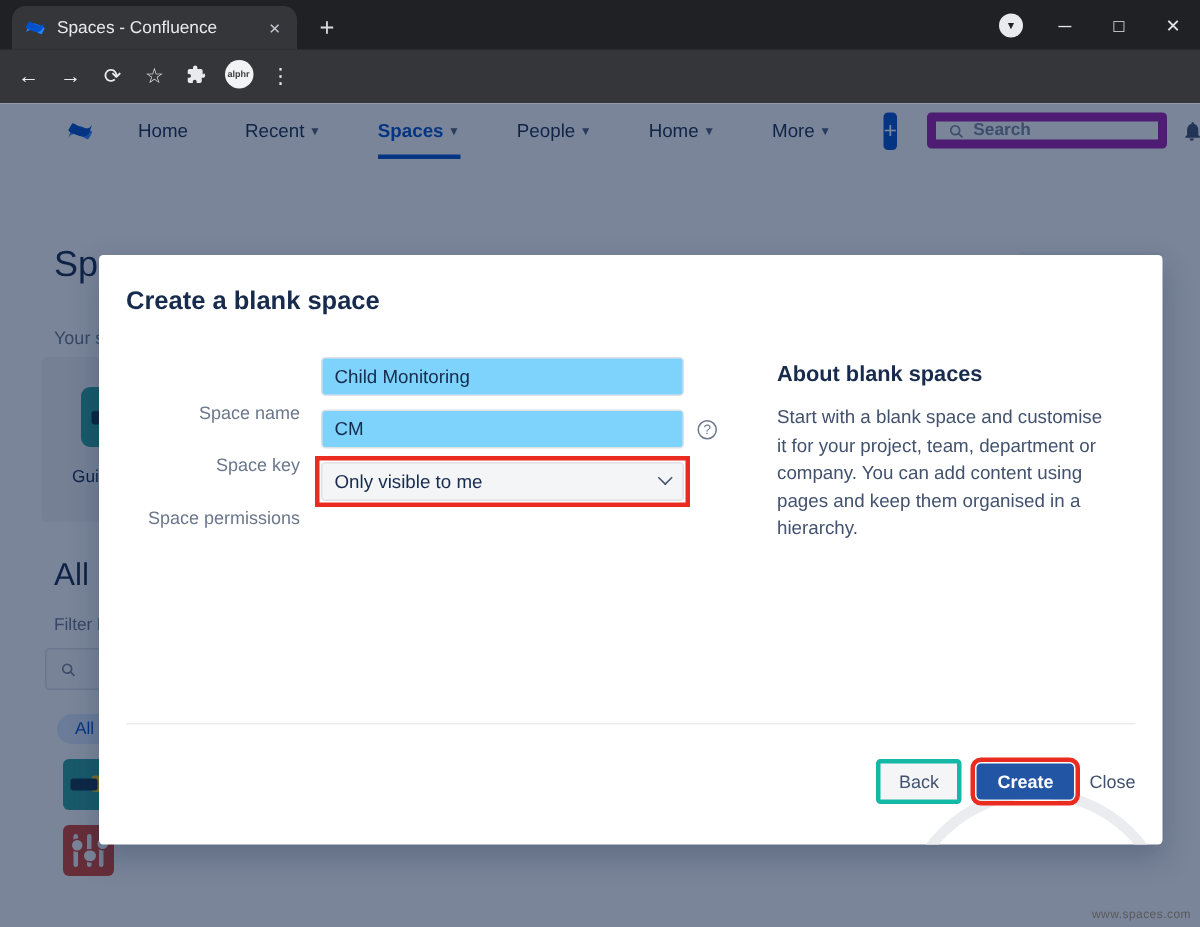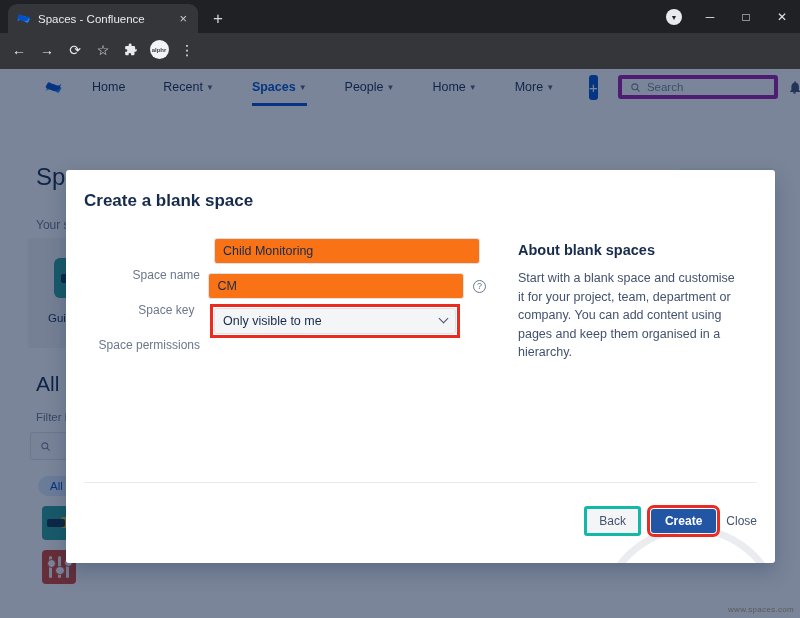--- a/index.html
+++ b/index.html
@@ -102,22 +102,22 @@
     height: 2.5px; background: #0052cc;
   }
   .caret { font-size: 8px; color: #505f79; }
   .nav-plus {
     width: 28px; height: 25px; background: #0052cc; border-radius: 3px; color: #fff;
     display: flex; align-items: center; justify-content: center; font-size: 15px;
     margin-left: 6px;
   }
   .nav-right { margin-left: auto; display: flex; align-items: center; gap: 4px; }
   .search-box {
-    width: 160px; height: 24px; border: 4px solid #a21caf; border-radius: 3px;
-    display: flex; align-items: center; gap: 6px; padding: 0 8px; background: #fff;
+    width: 160px; height: 24px; border: 6px solid #a21caf; border-radius: 3px;
+    display: flex; align-items: center; gap: 6px; padding: 0 8px; background: #fff; font-weight: bold;
   }
   .search-ph { font-size: 11.5px; color: #7a869a; }
   .nav-ic { width: 26px; height: 26px; display: flex; align-items: center; justify-content: center; color: #42526e; }
   .avatar-ag {
     width: 20px; height: 20px; border-radius: 50%; background: #0052cc; color: #fff;
     font-size: 8px; font-weight: 700; display: flex; align-items: center; justify-content: center;
     margin-left: 3px;
   }
 
   .page-body { position: absolute; left: 0; top: 37px; width: 800px; bottom: 0; background: #fff; }
@@ -174,22 +174,22 @@
     position: absolute; left: 18px; top: 21px; font-size: 17px;
     color: #172b4d; font-weight: 600;
   }
   .form { position: absolute; left: 0; top: 68px; width: 420px; }
   .frow { display: flex; align-items: center; margin-bottom: 9px; height: 26px; }
   .frow .flbl {
     width: 148px; text-align: right; padding-right: 14px;
     font-size: 12px; color: #6b778c; margin-top: 48px;
   }
   .finput {
-    width: 266px; height: 26px; border: 1px solid #dfe1e6; border-radius: 3px;
-    background: #f97316; font-size: 12.5px; color: #172b4d;
+    width: 242px; height: 26px; border: 1px solid #dfe1e6; border-radius: 3px;
+    background: #7dd3fc; font-size: 12.5px; color: #172b4d;
     display: flex; align-items: center; padding: 0 8px; font-family: "Liberation Sans", sans-serif;
   }
   .help-ic {
     width: 13px; height: 13px; border: 1.2px solid #6b778c; border-radius: 50%;
     color: #6b778c; font-size: 9px; display: flex; align-items: center;
     justify-content: center; margin-left: 9px; flex: 0 0 13px;
   }
   .sel-wrap {
     position: relative; width: 242px; height: 26px;
     outline: 3px solid #ea2b1f; outline-offset: 1px;

